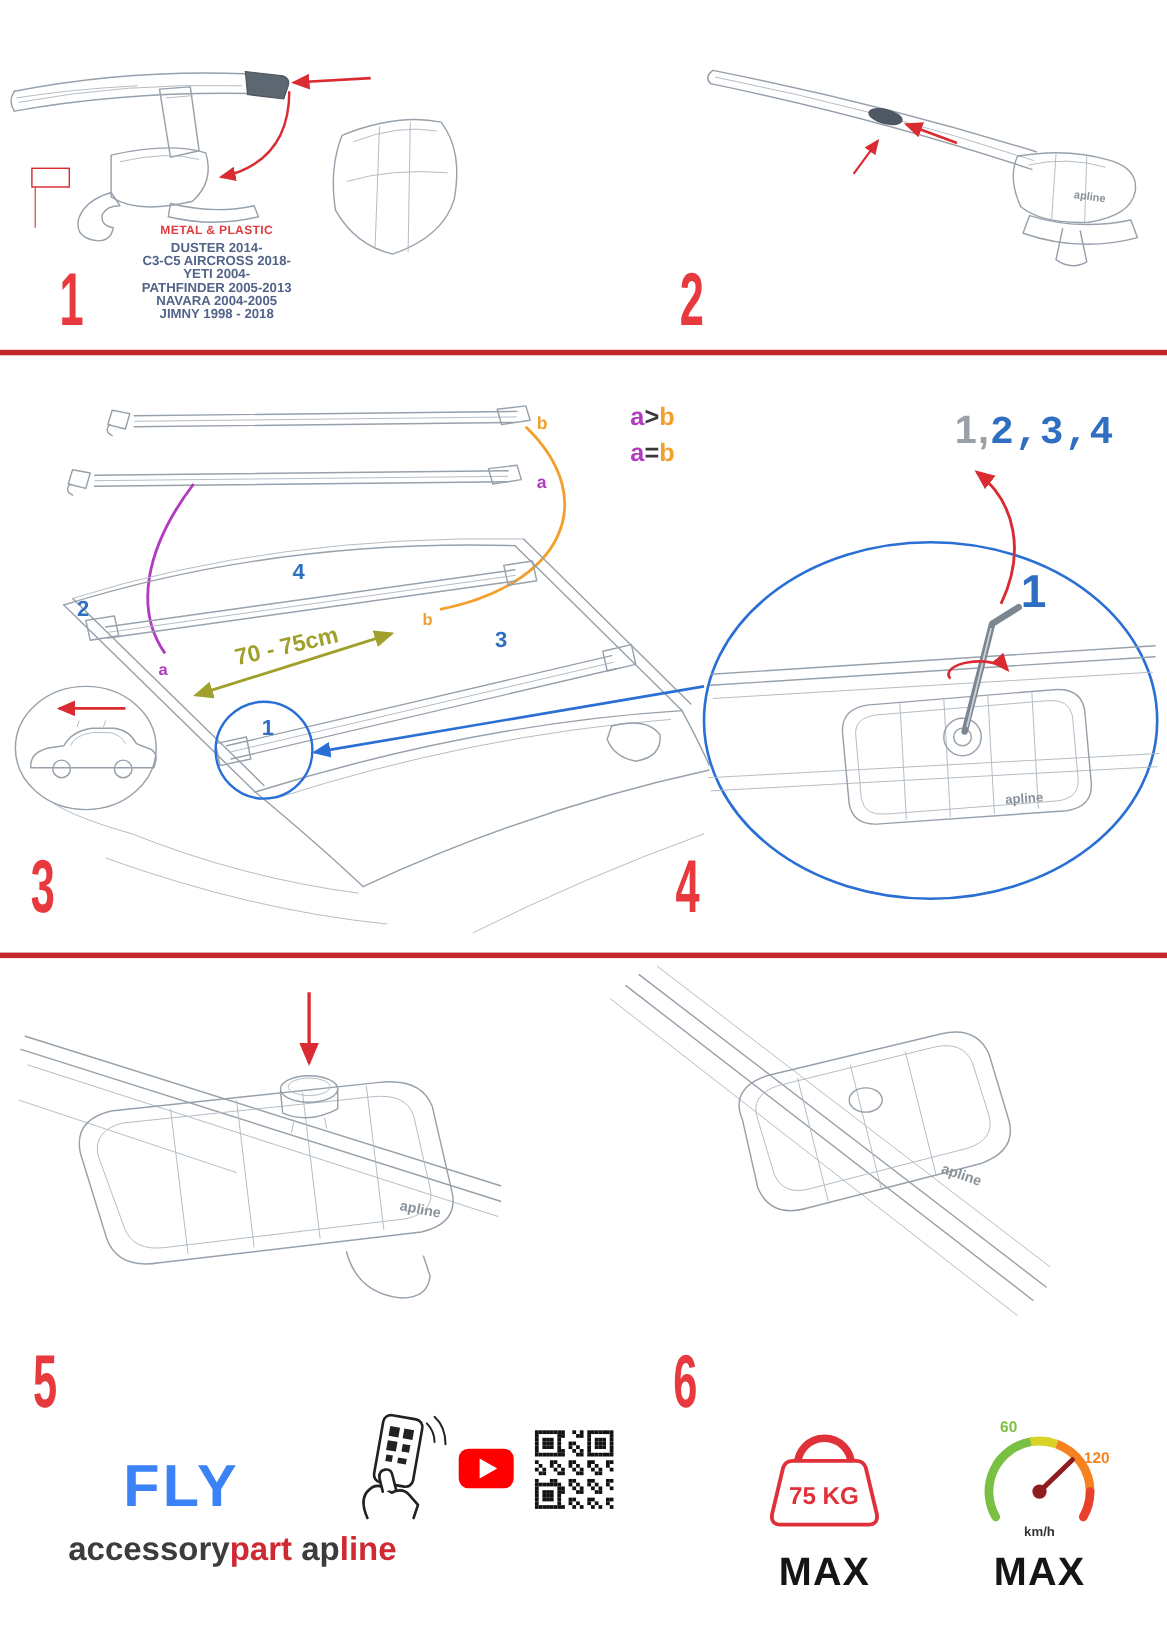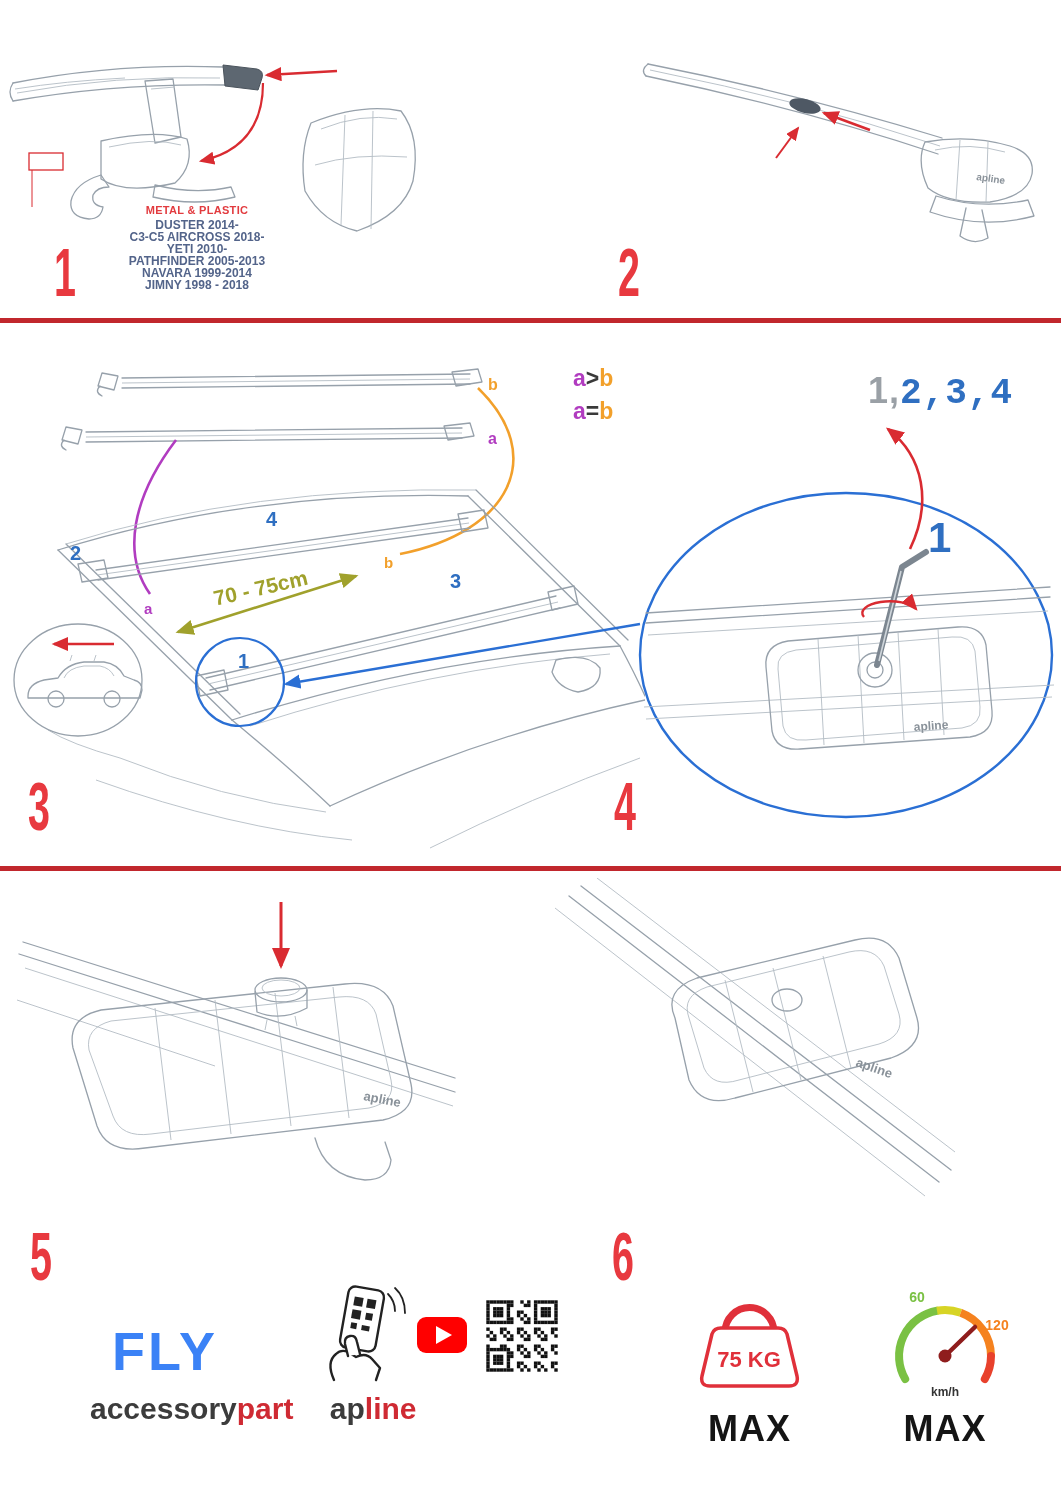--- a/index.html
+++ b/index.html
@@ -16,21 +16,21 @@
           font-size:12px;font-weight:600;color:#53648a;line-height:12px;}
   .formula{position:absolute;font-size:23px;font-weight:700;letter-spacing:0;}
   .fa{color:#b13cc0;} .fb{color:#f2a02b;} .fop{color:#3a3a3a;}
   .dist{position:absolute;left:214px;top:587px;font-size:21px;font-weight:700;color:#a0a12c;
         transform:rotate(-13deg);transform-origin:left center;}
   .seq{position:absolute;left:868px;top:370px;font-size:36px;font-weight:700;letter-spacing:1px;}
   .seq .g{color:#9aa0a6;} .seq .b{color:#2f6fc1;font-family:Liberation Mono, monospace;}
   .blue-one{position:absolute;left:928px;top:514px;font-size:42px;font-weight:700;color:#2f6fc1;}
   .fly{position:absolute;left:112px;top:1320px;font-size:54px;font-weight:700;color:#3b82f6;letter-spacing:3px;}
   .tagline{position:absolute;left:62px;top:1392px;font-size:30px;font-weight:700;}
-  .tag-dark{color:#3c3c3c;margin-left:28px;} .tag-red{color:#cf2a33;text-align:center;}
+  .tag-dark{color:#3c3c3c;} .tag-red{color:#cf2a33;text-align:center;}
   .maxlabel{position:absolute;text-align:center;font-size:36px;font-weight:700;color:#151515;letter-spacing:1px;}
   svg{display:block;}
   .sketch{stroke:#97a1ab;fill:none;stroke-width:1.3;stroke-linecap:round;stroke-linejoin:round;}
   .sketch-light{stroke:#b3bcc4;fill:none;stroke-width:.9;}
   .redline{stroke:#d92b31;fill:none;}
   .blueline{stroke:#2a6fd4;fill:none;}
 </style>
 </head>
 <body>
 
@@ -70,23 +70,23 @@
       <path class="redline" d="M 258 38 C 258 86 232 108 196 116" stroke-width="2.2" marker-end="url(#ar1)"></path>
       <rect x="24" y="108" width="34" height="17" fill="none" stroke="#d92b31" stroke-width="1.3"></rect>
       <line x1="27" y1="125" x2="27" y2="162" stroke="#d92b31" stroke-width="1"></line>
     </g>
   </svg>
 
   <div class="mat">METAL &amp; PLASTIC</div>
   <div class="models">
     <div>DUSTER 2014-</div>
     <div>C3-C5 AIRCROSS 2018-</div>
-    <div>YETI 2010-</div>
+    <div>YETI 2004-</div>
     <div>PATHFINDER 2005-2013</div>
-    <div>NAVARA 1999-2014</div>
+    <div>NAVARA 2004-2005</div>
     <div>JIMNY 1998 - 2018</div>
   </div>
   <div class="num" style="left:54px;top:238px;"><span class="stepnum">1</span></div>
 
   <svg class="abs" style="left:630px;top:50px;" width="425" height="250" viewBox="0 0 425 250">
     <defs>
       <marker id="ar2" markerWidth="8" markerHeight="8" refX="6" refY="3" orient="auto" markerUnits="strokeWidth">
         <path d="M0,0 L7,3 L0,6 Z" fill="#d92b31"></path>
       </marker>
     </defs>

